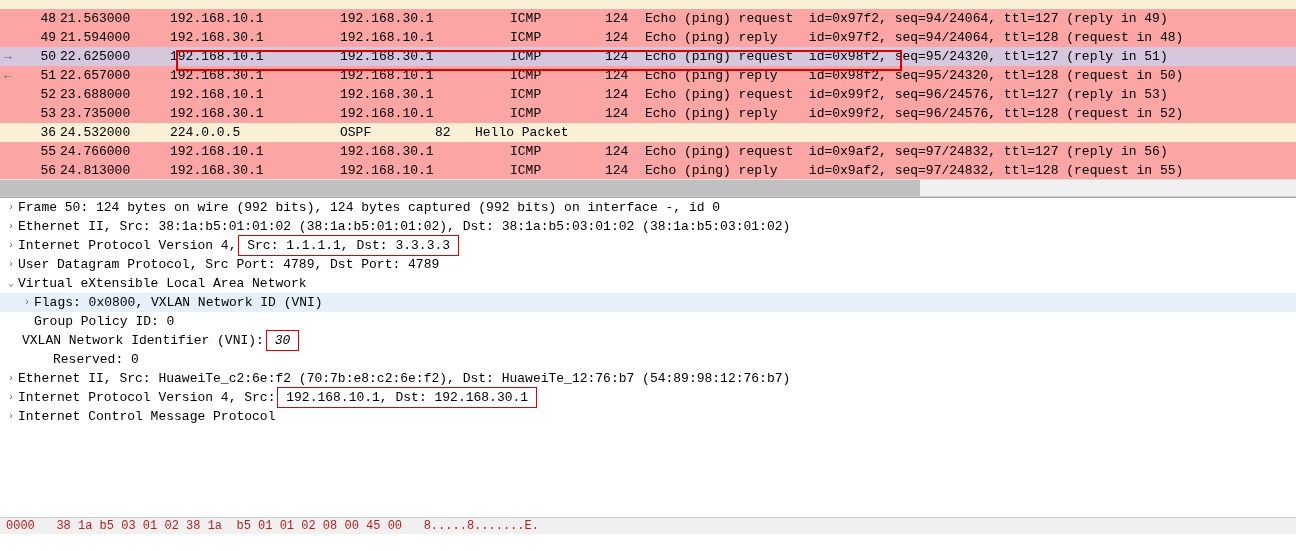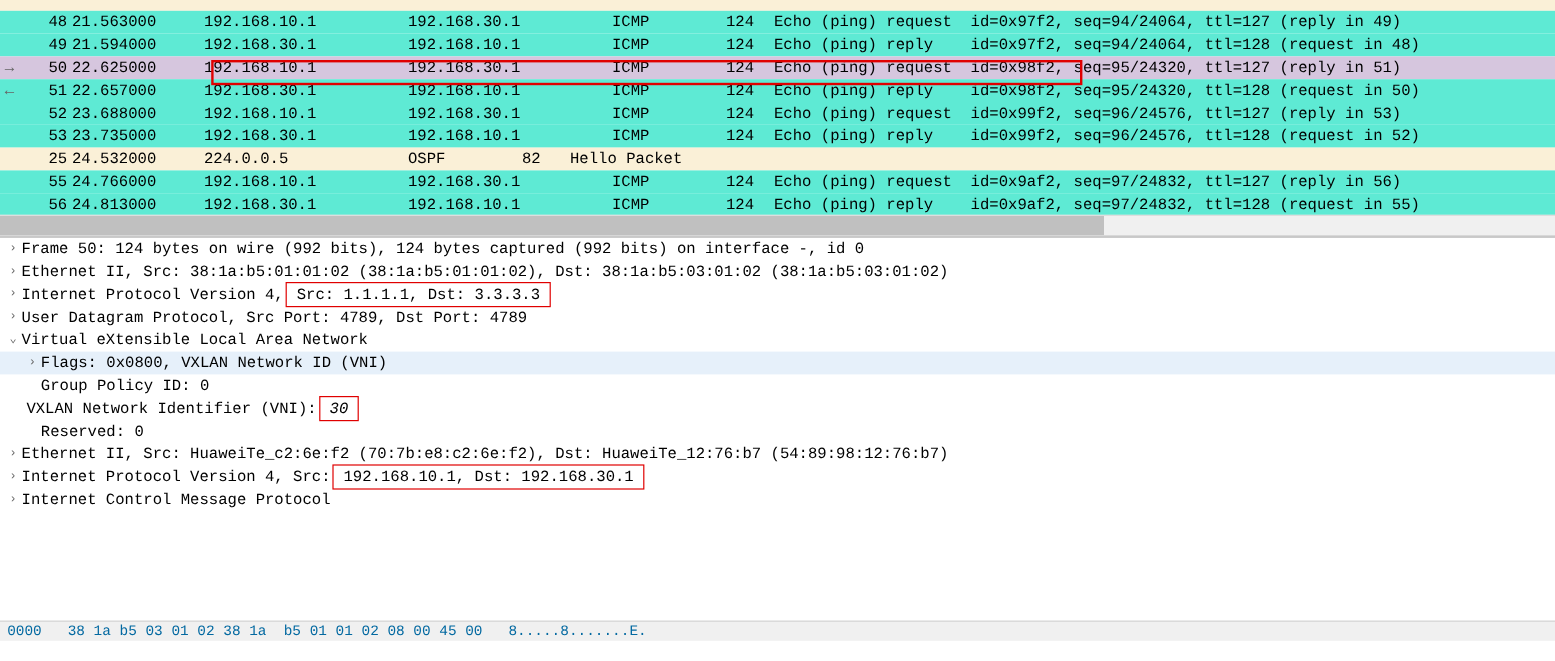--- a/index.html
+++ b/index.html
@@ -19,21 +19,21 @@
     border-bottom: 1px solid #ccc;
     position: relative;
   }
   .packet-row {
     display: flex;
     height: 19px;
     line-height: 19px;
     white-space: pre;
     position: relative;
   }
-  .packet-row.pink { background: #5eead4; }
+  .packet-row.pink { background: #fca5a5; }
   .packet-row.yellow { background: #faf0d7; }
   .packet-row.selected { background: #d6c6de; }
   .col-arrow { width: 28px; flex-shrink: 0; text-align: left; padding-left: 4px; color: #666; }
   .col-no { width: 32px; flex-shrink: 0; text-align: right; padding-right: 4px; }
   .col-time { width: 110px; flex-shrink: 0; padding-right: 10px; }
   .col-src { width: 170px; flex-shrink: 0; }
   .col-dst { width: 170px; flex-shrink: 0; }
   .col-proto { width: 95px; flex-shrink: 0; }
   .col-len { width: 40px; flex-shrink: 0; text-align: left; padding-right: 6px;}
   .col-info { flex: 1; }
@@ -78,54 +78,54 @@
     color: #666;
     font-size: 10px;
   }
   .bottom-bar {
     height: 17px;
     background: #f0f0f0;
     border-top: 1px solid #ccc;
     font-size: 12px;
     padding-left: 6px;
     line-height: 17px;
-    color: #0369a1;
+    color: #b91c1c;
     white-space: pre;
   }
 </style>
 </head>
 <body>
 
 <div class="packet-list">
   <div id="packet-rows">
       <div class="packet-row yellow" style="height: 9px; line-height: 0px; overflow: hidden;"><div class="col-arrow"></div></div>
       <div class="packet-row pink"><div class="col-arrow"></div><div class="col-no">48</div><div class="col-time">21.563000</div><div class="col-src">192.168.10.1</div><div class="col-dst">192.168.30.1</div><div class="col-proto">ICMP</div><div class="col-len">124</div><div class="col-info">Echo (ping) request  id=0x97f2, seq=94/24064, ttl=127 (reply in 49)</div></div>
       <div class="packet-row pink"><div class="col-arrow"></div><div class="col-no">49</div><div class="col-time">21.594000</div><div class="col-src">192.168.30.1</div><div class="col-dst">192.168.10.1</div><div class="col-proto">ICMP</div><div class="col-len">124</div><div class="col-info">Echo (ping) reply    id=0x97f2, seq=94/24064, ttl=128 (request in 48)</div></div>
       <div class="packet-row selected"><div class="col-arrow">→</div><div class="col-no">50</div><div class="col-time">22.625000</div><div class="col-src">192.168.10.1</div><div class="col-dst">192.168.30.1</div><div class="col-proto">ICMP</div><div class="col-len">124</div><div class="col-info">Echo (ping) request  id=0x98f2, seq=95/24320, ttl=127 (reply in 51)</div></div>
       <div class="packet-row pink"><div class="col-arrow">←</div><div class="col-no">51</div><div class="col-time">22.657000</div><div class="col-src">192.168.30.1</div><div class="col-dst">192.168.10.1</div><div class="col-proto">ICMP</div><div class="col-len">124</div><div class="col-info">Echo (ping) reply    id=0x98f2, seq=95/24320, ttl=128 (request in 50)</div></div>
       <div class="packet-row pink"><div class="col-arrow"></div><div class="col-no">52</div><div class="col-time">23.688000</div><div class="col-src">192.168.10.1</div><div class="col-dst">192.168.30.1</div><div class="col-proto">ICMP</div><div class="col-len">124</div><div class="col-info">Echo (ping) request  id=0x99f2, seq=96/24576, ttl=127 (reply in 53)</div></div>
       <div class="packet-row pink"><div class="col-arrow"></div><div class="col-no">53</div><div class="col-time">23.735000</div><div class="col-src">192.168.30.1</div><div class="col-dst">192.168.10.1</div><div class="col-proto">ICMP</div><div class="col-len">124</div><div class="col-info">Echo (ping) reply    id=0x99f2, seq=96/24576, ttl=128 (request in 52)</div></div>
-      <div class="packet-row yellow"><div class="col-arrow"></div><div class="col-no">25</div><div class="col-time">24.532000</div><div class="col-dst">224.0.0.5</div><div class="col-proto">OSPF</div><div class="col-len">82</div><div class="col-info">Hello Packet</div></div>
+      <div class="packet-row yellow"><div class="col-arrow"></div><div class="col-no">36</div><div class="col-time">24.532000</div><div class="col-dst">224.0.0.5</div><div class="col-proto">OSPF</div><div class="col-len">82</div><div class="col-info">Hello Packet</div></div>
       <div class="packet-row pink"><div class="col-arrow"></div><div class="col-no">55</div><div class="col-time">24.766000</div><div class="col-src">192.168.10.1</div><div class="col-dst">192.168.30.1</div><div class="col-proto">ICMP</div><div class="col-len">124</div><div class="col-info">Echo (ping) request  id=0x9af2, seq=97/24832, ttl=127 (reply in 56)</div></div>
       <div class="packet-row pink"><div class="col-arrow"></div><div class="col-no">56</div><div class="col-time">24.813000</div><div class="col-src">192.168.30.1</div><div class="col-dst">192.168.10.1</div><div class="col-proto">ICMP</div><div class="col-len">124</div><div class="col-info">Echo (ping) reply    id=0x9af2, seq=97/24832, ttl=128 (request in 55)</div></div>
     </div>
   <div class="red-box" style="top:50px; left:176px; width:726px; height:21px;"></div>
   <div class="scrollbar-h" style="position:absolute; bottom:0; left:0; right:0;">
     <div class="thumb"></div>
   </div>
 </div>
 
 <div class="details-pane">
   <div class="tree-line"><span class="expander">›</span><span>Frame 50: 124 bytes on wire (992 bits), 124 bytes captured (992 bits) on interface -, id 0</span></div>
   <div class="tree-line"><span class="expander">›</span><span>Ethernet II, Src: 38:1a:b5:01:01:02 (38:1a:b5:01:01:02), Dst: 38:1a:b5:03:01:02 (38:1a:b5:03:01:02)</span></div>
   <div class="tree-line" style="position:relative;"><span class="expander">›</span><span>Internet Protocol Version 4,</span><span style="border:1.5px solid #e00000; display:inline-block; margin-left:2px;text-align:center;"><span> Src: 1.1.1.1, Dst: 3.3.3.3 </span></span></div>
   <div class="tree-line"><span class="expander">›</span><span>User Datagram Protocol, Src Port: 4789, Dst Port: 4789</span></div>
   <div class="tree-line"><span class="expander">⌄</span><span>Virtual eXtensible Local Area Network</span></div>
   <div class="tree-line hl" style="padding-left:20px;"><span class="expander">›</span><span>Flags: 0x0800, VXLAN Network ID (VNI)</span></div>
   <div class="tree-line" style="padding-left:34px;"><span>Group Policy ID: 0</span></div>
   <div class="tree-line" style="padding-left:22px;"><span>VXLAN Network Identifier (VNI):</span><span style="border:1.5px solid #e00000; display:inline-block; margin-left:2px;font-style:italic;"><span> 30 </span></span></div>
-  <div class="tree-line" style="padding-left:34px;align-items:center;"><span>Reserved: 0</span></div>
+  <div class="tree-line" style="padding-left:53px;align-items:center;"><span>Reserved: 0</span></div>
   <div class="tree-line"><span class="expander">›</span><span>Ethernet II, Src: HuaweiTe_c2:6e:f2 (70:7b:e8:c2:6e:f2), Dst: HuaweiTe_12:76:b7 (54:89:98:12:76:b7)</span></div>
   <div class="tree-line"><span class="expander">›</span><span>Internet Protocol Version 4, Src:</span><span style="border:1.5px solid #e00000; display:inline-block; margin-left:2px;"><span> 192.168.10.1, Dst: 192.168.30.1 </span></span></div>
   <div class="tree-line"><span class="expander">›</span><span>Internet Control Message Protocol</span></div>
 </div>
 
 <div class="bottom-bar"><span>0000   38 1a b5 03 01 02 38 1a  b5 01 01 02 08 00 45 00   8.....8.......E.</span></div>
 
 </body></html>

